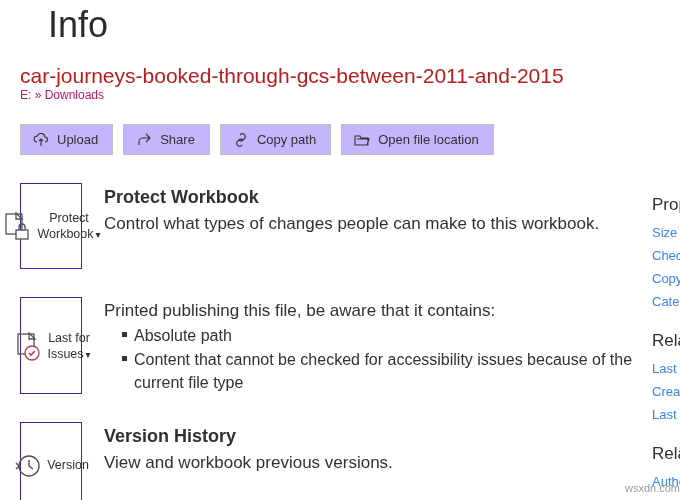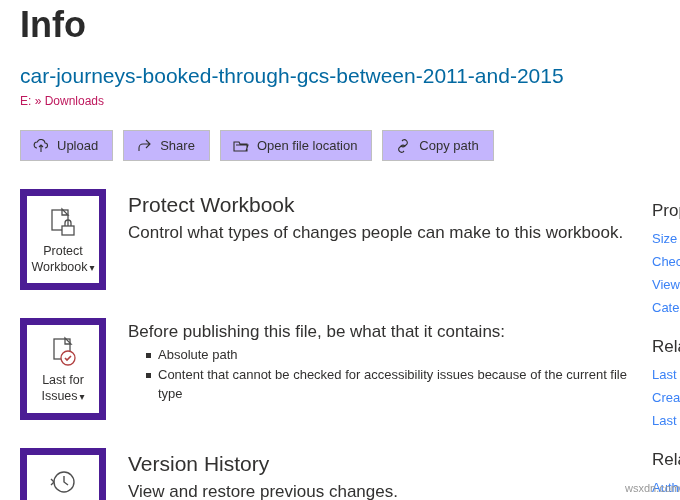--- a/index.html
+++ b/index.html
@@ -8,29 +8,30 @@
     background: #ffffff;
     color: #323130;
     width: 680px;
     height: 500px;
     overflow: hidden;
     padding-left: 20px;
     padding-top: 4px;
   }
   .page-title {
     font-size: 36px;
-    font-weight: 700;
+    font-weight: 400;
     color: #2b2b2b;
     margin-bottom: 18px;
+    margin-left: 28px;
   }
   .filename {
     font-size: 21px;
     font-weight: 400;
-    color: #0369a1;
-    margin-bottom: 6px;
+    color: #b91c1c;
+    margin-bottom: 0;
   }
   .breadcrumb {
     font-size: 12px;
     color: #be185d;
     margin-bottom: 22px;
   }
   .toolbar {
     display: flex;
     gap: 10px;
     margin-bottom: 28px;
@@ -72,26 +73,26 @@
     color: #3b82f6;
     margin-bottom: 8px;
     white-space: nowrap;
   }
   .section {
     display: flex;
     gap: 22px;
     margin-bottom: 28px;
   }
   .big-button {
-    width: 86px;
+    width: 62px;
     min-height: 86px;
-    border: 7px solid #4c1d95;
+    border: 1px solid #4c1d95;
     background: #fff;
     display: flex;
-    flex-direction: column;
+    flex-direction: row;
     align-items: center;
     justify-content: center;
     gap: 4px;
     padding: 10px 4px 8px;
     cursor: pointer;
     font-family: inherit;
   }
   .big-button .big-icon {
     height: 34px;
     display: flex;
@@ -100,32 +101,32 @@
   }
   .big-button .big-label {
     font-size: 12.5px;
     color: #323130;
     text-align: center;
     line-height: 1.25;
   }
   .chev { font-size: 10px; margin-left: 2px; }
   .section-text { flex: 1; padding-top: 4px; }
   .section-title {
-    font-size: 21px;
-    font-weight: 400;
+    font-size: 18px;
+    font-weight: 700;
     color: #323130;
     margin-bottom: 6px;
   }
   .section-desc {
     font-size: 17px;
     color: #323130;
     margin-bottom: 4px;
   }
   .section-list {
-    font-size: 13px;
+    font-size: 16px;
     color: #323130;
     list-style: none;
     padding-left: 18px;
   }
   .section-list li {
     position: relative;
     padding-left: 12px;
     line-height: 1.4;
     margin-top: 2px;
   }
@@ -168,32 +169,32 @@
     <span class="icon">
       <svg width="16" height="14" viewBox="0 0 16 14">
           <path fill="none" stroke="#323130" stroke-width="1.1" d="M10 1l4 4-4 4M14 5H7a4 4 0 0 0-4 4v3"></path>
         </svg>
     </span>
     <span>Share</span>
   </button>
   <button>
     <span class="icon">
       <svg width="16" height="14" viewBox="0 0 16 14">
+          <path fill="none" stroke="#323130" stroke-width="1.1" d="M6 7a3 3 0 0 0 4 0l2-2a3 3 0 0 0-4-4l-1 1M10 7a3 3 0 0 0-4 0l-2 2a3 3 0 0 0 4 4l1-1"></path>
+        </svg>
+    </span>
+    <span>Copy path</span>
+  </button>
+  <button>
+    <span class="icon">
+      <svg width="16" height="14" viewBox="0 0 16 14">
           <path fill="none" stroke="#323130" stroke-width="1.1" d="M1 3h5l1 2h7v7H1zM3 6h12l-2 6"></path>
         </svg>
     </span>
     <span>Open file location</span>
-  </button>
-  <button>
-    <span class="icon">
-      <svg width="16" height="14" viewBox="0 0 16 14">
-          <path fill="none" stroke="#323130" stroke-width="1.1" d="M6 7a3 3 0 0 0 4 0l2-2a3 3 0 0 0-4-4l-1 1M10 7a3 3 0 0 0-4 0l-2 2a3 3 0 0 0 4 4l1-1"></path>
-        </svg>
-    </span>
-    <span>Copy path</span>
   </button>
 </div>
 
 <div class="content">
   <div class="main-col">
 
     <div class="section">
       <button class="big-button">
         <span class="big-icon">
           <svg width="32" height="32" viewBox="0 0 32 32">
@@ -223,21 +224,21 @@
             <circle cx="21" cy="22" r="7" fill="#fff" stroke="#b14040" stroke-width="1.3"></circle>
             <path d="M18 22l2 2 4-4" fill="none" stroke="#b14040" stroke-width="1.6"></path>
           </svg>
         </span>
         <span class="big-label">
           <span>Last for</span><br>
           <span>Issues</span><span class="chev">▾</span>
         </span>
       </button>
       <div class="section-text">
-        <div class="section-desc">Before publishing this file, be what that it contains:</div>
+        <div class="section-desc">Printed publishing this file, be aware that it contains:</div>
         <ul class="section-list">
           <li>Absolute path</li>
           <li>Content that cannot be checked for accessibility issues because of the current file type</li>
         </ul>
       </div>
     </div>
 
     <div class="section">
       <button class="big-button">
         <span class="big-icon">
@@ -246,31 +247,31 @@
             <path d="M16 9v6l4 3" fill="none" stroke="#505050" stroke-width="1.4"></path>
             <path d="M6 15l-3-3m3 3l-3 3" fill="none" stroke="#505050" stroke-width="1.4"></path>
           </svg>
         </span>
         <span class="big-label">
           <span>Version</span>
         </span>
       </button>
       <div class="section-text">
         <div class="section-title">Version History</div>
-        <div class="section-desc">View and restore previous changes.</div>
+        <div class="section-desc">View and workbook previous versions.</div>
       </div>
     </div>
 
   </div>
 
   <div class="right-col">
     <div class="prop-heading">Properties</div>
     <div class="prop-row">Size</div>
     <div class="prop-row">Check</div>
-    <div class="prop-row">View</div>
+    <div class="prop-row">Copy</div>
     <div class="prop-row">Categories</div>
     <div style="height:14px"></div>
     <div class="prop-heading">Related Dates</div>
     <div class="prop-row">Last Modified</div>
     <div class="prop-row">Created</div>
     <div class="prop-row">Last Printed</div>
     <div style="height:14px"></div>
     <div class="prop-heading">Related People</div>
     <div class="prop-row">Author</div>
   </div>

